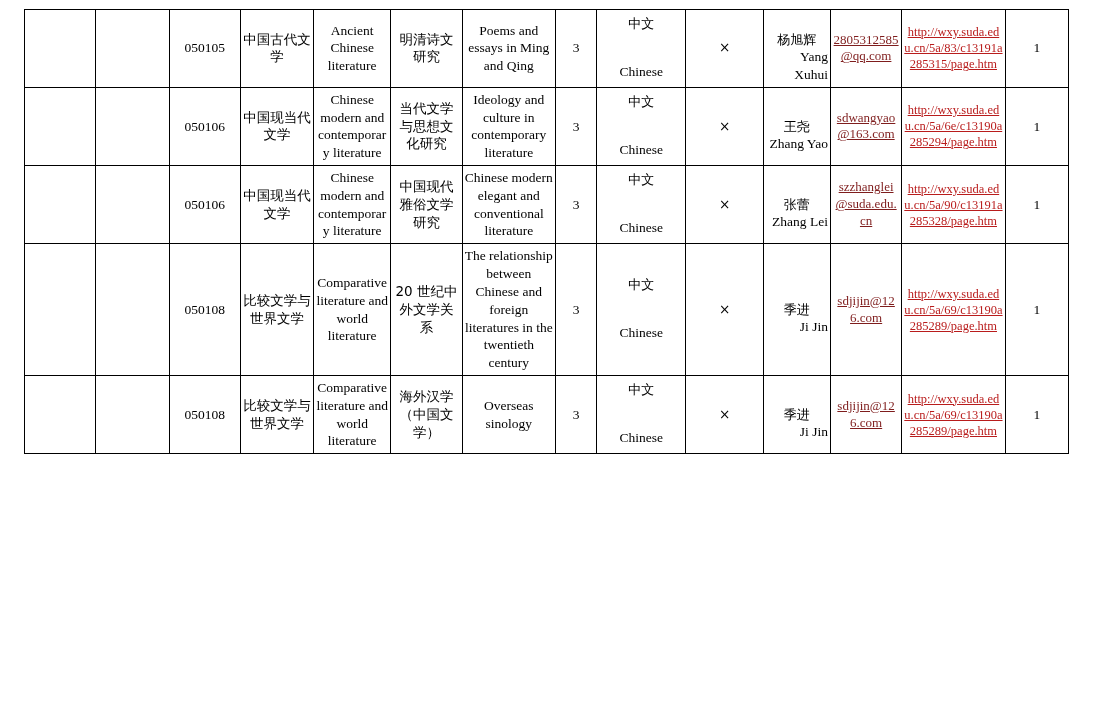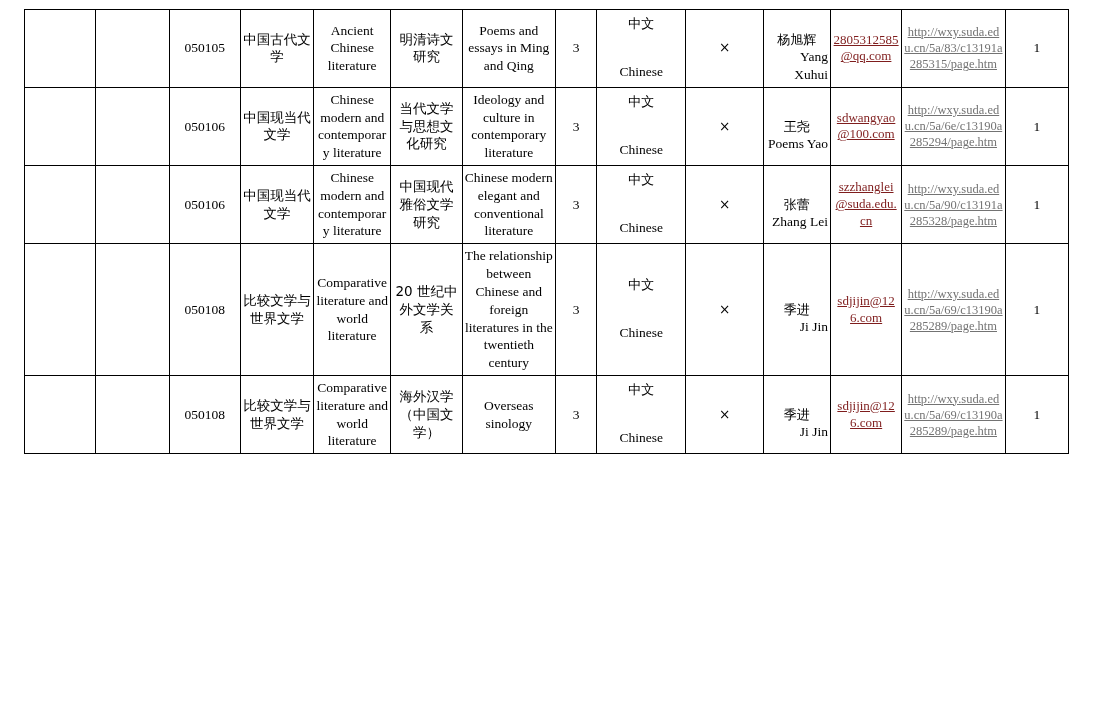--- a/index.html
+++ b/index.html
@@ -52,21 +52,21 @@
   td.col-url { width: 98px; }
   td.col-num { width: 58px; }
 
   .cn { font-family: "DejaVu Sans", "Liberation Sans", sans-serif; font-size: 13px; }
   .en { font-family: "Liberation Serif", serif; font-size: 13.5px; }
   .lang-cell .cn { display: block; line-height: 1.3; }
   .lang-cell .en { display: block; line-height: 1.3; margin-top: 30px; }
   .teacher-cell .cn { display: block; margin-top: 18px; }
   .teacher-cell .en { display: block; text-align: right; }
   .link {
-    color: #737373;
+    color: #b91c1c;
     text-decoration: underline;
     font-size: 12.5px;
     line-height: 1.28;
     word-break: break-all;
     display: block;
   }
   .email-link {
     color: #7f1d1d;
     text-decoration: underline;
     font-size: 13px;
@@ -119,24 +119,24 @@
         <td class="col-dir cn">当代文学与思想文化研究</td>
         <td class="col-diren en">Ideology and culture in contemporary literature</td>
         <td class="col-years en">3</td>
         <td class="col-lang lang-cell">
           <span class="cn">中文</span>
           <span class="en">Chinese</span>
         </td>
         <td class="col-exam times">×</td>
         <td class="col-teacher teacher-cell">
           <span class="cn">王尧</span>
-          <span class="en">Poems Yao</span>
-        </td>
-        <td class="col-email">
-          <span class="email-link">sdwangyao@100.com</span>
+          <span class="en">Zhang Yao</span>
+        </td>
+        <td class="col-email">
+          <span class="email-link">sdwangyao@163.com</span>
         </td>
         <td class="col-url">
           <span class="link">http://wxy.suda.edu.cn/5a/6e/c13190a285294/page.htm</span>
         </td>
         <td class="col-num en">1</td>
       </tr>
 
       <tr>
         <td class="col-a"></td>
         <td class="col-b"></td>

